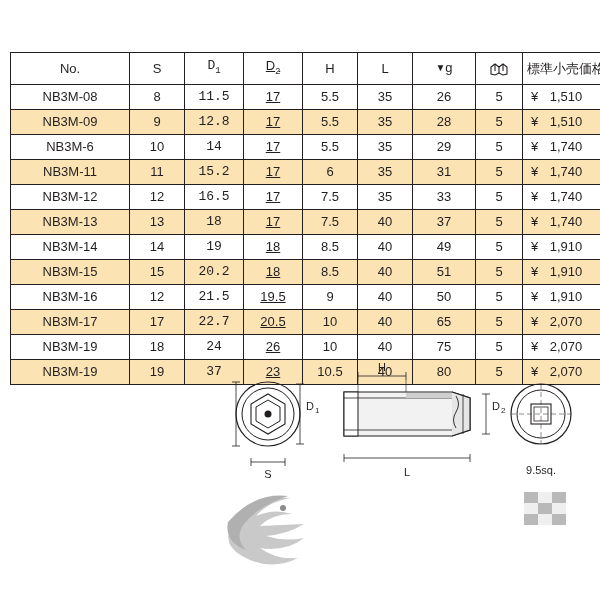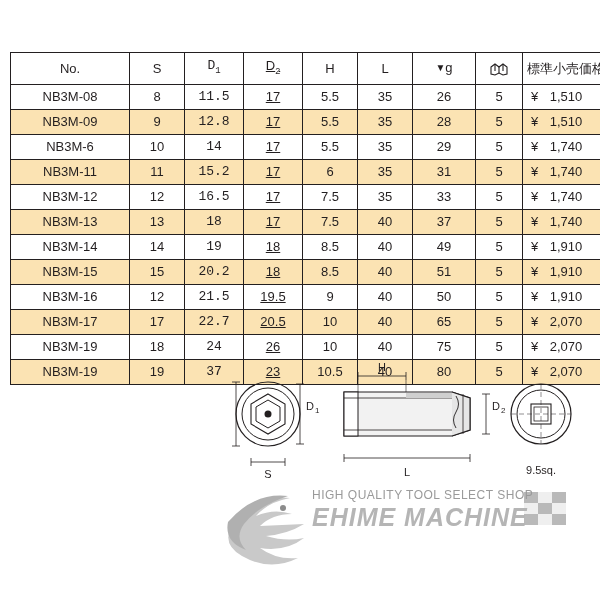--- a/index.html
+++ b/index.html
@@ -384,17 +384,15 @@
         <rect x="538" y="33" width="14" height="11" fill="#b9b9b9"></rect>
         <rect x="552" y="22" width="14" height="11" fill="#b9b9b9"></rect>
         <rect x="538" y="22" width="14" height="11" fill="#efefef"></rect>
         <rect x="524" y="33" width="14" height="11" fill="#efefef"></rect>
         <rect x="552" y="33" width="14" height="11" fill="#efefef"></rect>
         <rect x="524" y="44" width="14" height="11" fill="#b9b9b9"></rect>
         <rect x="552" y="44" width="14" height="11" fill="#b9b9b9"></rect>
         <rect x="538" y="44" width="14" height="11" fill="#efefef"></rect>
       </g>
     </svg>
-    <div class="logo-tagline">HIGH QUALITY TOOL SELECT SHOP</div>
-    <div class="logo-name">EHIME MACHINE</div>
   </div>
 
 </div>
 
 </body></html>

